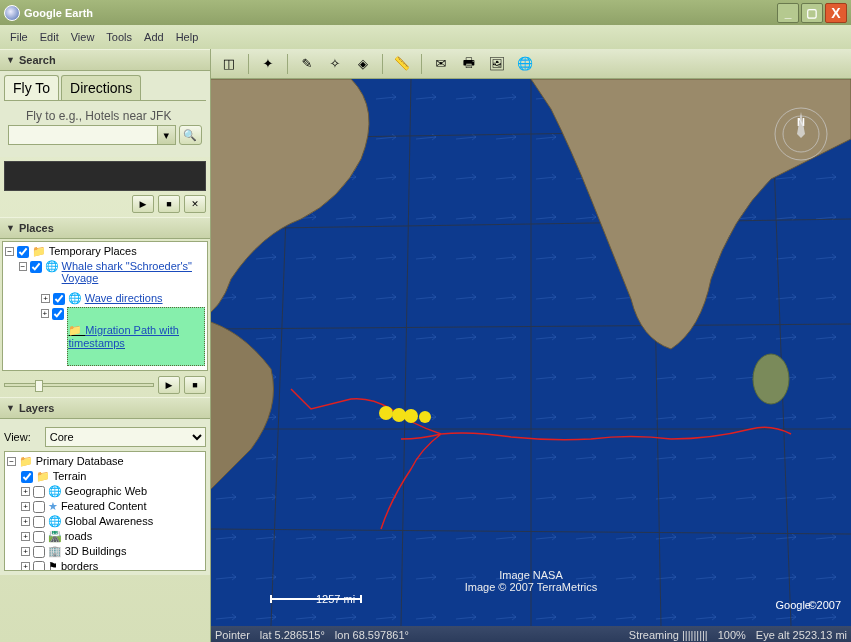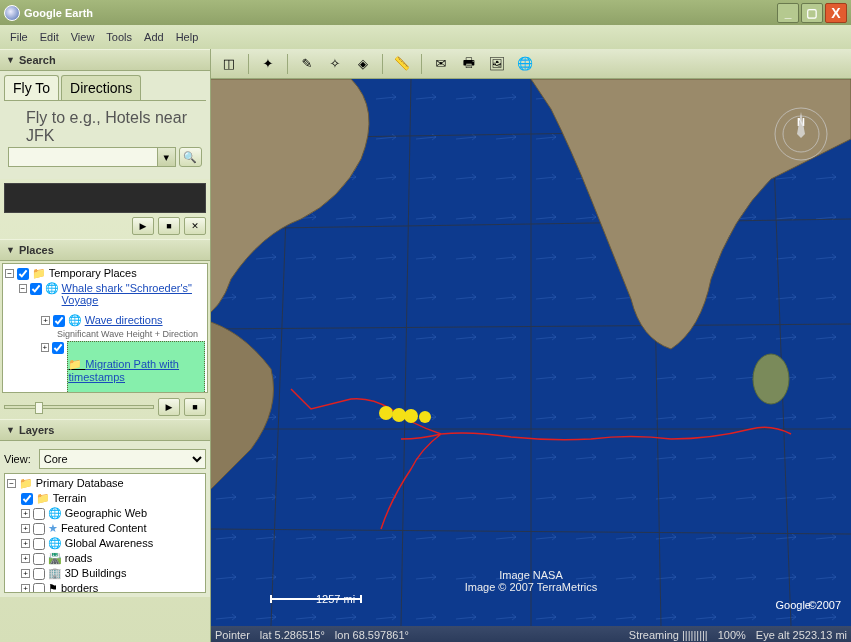--- a/index.html
+++ b/index.html
@@ -19,21 +19,21 @@
 .sidebar { width: 211px; background: linear-gradient(#e6edd0, #d6dfb8); display: flex; flex-direction: column; border-right: 1px solid #9aa97a; }
 
 .panel-header { height: 22px; background: linear-gradient(#dde5c5, #c8d2a8); border-top: 1px solid #eef3dd; border-bottom: 1px solid #9aa97a; display: flex; align-items: center; padding: 0 6px; font-weight: bold; color: #333; }
 .panel-header .tri { margin-right: 4px; font-size: 9px; }
 
 .search-body { padding: 4px; background: #e3ead0; }
 .tabs { display: flex; border-bottom: 1px solid #9aa97a; }
 .tab { padding: 4px 8px; border: 1px solid #9aa97a; border-bottom: none; background: #d6dfb8; margin-right: 2px; border-radius: 3px 3px 0 0; font-size: 14px; }
 .tab.active { background: #eef3dd; }
 .flyto { padding: 8px 4px; }
-.flyto-label { color: #555; font-size: 16px; padding-left: 18px; }
+.flyto-label { color: #555; font-size: 12px; padding-left: 18px; }
 .flyto-row { display: flex; margin-top: 2px; }
 .flyto-row input { flex: 1; border: 1px solid #9aa97a; background: #f5f8ea; height: 20px; padding: 0 3px; }
 .flyto-row .dd { width: 18px; height: 20px; border: 1px solid #9aa97a; border-left: none; background: linear-gradient(#e3ead0,#c8d2a8); display:flex; align-items:center; justify-content:center; }
 .flyto-row .go { width: 24px; height: 20px; margin-left: 3px; border: 1px solid #9aa97a; background: linear-gradient(#f5f8ea,#d6dfb8); border-radius: 3px; display:flex; align-items:center; justify-content:center; }
 .dark-strip { height: 30px; background: #2a2a2a; border: 1px solid #444; margin: 4px 4px 0; }
 .media-row { display: flex; justify-content: flex-end; padding: 4px; gap: 4px; }
 .mbtn { width: 22px; height: 18px; border: 1px solid #9aa97a; background: linear-gradient(#f5f8ea,#d6dfb8); border-radius: 2px; display:flex; align-items:center; justify-content:center; font-size:9px; }
 
 .places-body { background: #fff; border: 1px solid #9aa97a; margin: 2px; height: 130px; overflow: auto; font-size: 10px; padding: 2px; }
 .tree-line { display: flex; align-items: flex-start; gap: 3px; padding: 1px 0; }
@@ -44,21 +44,21 @@
 .indent1 { padding-left: 14px; }
 .indent2 { padding-left: 36px; }
 .indent3 { padding-left: 52px; }
 .folder-sel { background: #86efac; border: 1px dotted #5a6a3a; padding: 16px 1px; text-decoration: underline; }
 
 .slider-row { display: flex; align-items: center; padding: 3px 4px; gap: 4px; }
 .slider { flex: 1; height: 4px; background: #d6dfb8; border: 1px solid #9aa97a; position: relative; }
 .slider .thumb { position: absolute; left: 20%; top: -4px; width: 8px; height: 12px; background: #f5f8ea; border: 1px solid #9aa97a; }
 
 .layers-body { padding: 4px; background: #e3ead0; }
-.view-row { display: flex; align-items: center; gap: 8px; padding: 4px 0; }
+.view-row { display: flex; align-items: center; gap: 14px; padding: 4px 0; }
 .view-row select { flex: 1; height: 20px; border: 1px solid #9aa97a; background: #f5f8ea; }
 .layers-tree { background: #fff; border: 1px solid #9aa97a; height: 120px; overflow: hidden; font-size: 10px; padding: 2px; }
 
 .mapview { flex: 1; display: flex; flex-direction: column; background: #3a3a3a; }
 .toolbar { height: 30px; background: linear-gradient(#e3ead0, #c8d2a8); border-bottom: 1px solid #9aa97a; display: flex; align-items: center; padding: 0 6px; gap: 4px; }
 .tbtn { width: 24px; height: 22px; border: 1px solid transparent; border-radius: 2px; display:flex; align-items:center; justify-content:center; font-size: 13px; }
 .tsep { width: 1px; height: 20px; background: #9aa97a; margin: 0 3px; }
 
 .earth { flex: 1; position: relative; background: radial-gradient(ellipse at 50% 40%, #1a4a9e 0%, #0d2a5e 60%, #061632 100%); overflow: hidden; }
 .earth svg { width: 100%; height: 100%; }
@@ -130,23 +130,20 @@
         <div class="exp">−</div>
         <input type="checkbox" checked="" style="">
         <span>🌐</span>
         <span class="link">Whale shark "Schroeder's" Voyage</span>
       </div>
       <div class="tree-line indent2" style="margin-top:6px">
         <div class="exp">+</div>
         <input type="checkbox" checked="" style="">
         <span>🌐</span>
         <span class="link">Wave directions</span>
-      </div>
-      <div class="tree-line indent3">
-        <span class="sub">Significant Wave Height + Direction</span>
       </div>
       <div class="tree-line indent2">
         <div class="exp">+</div>
         <input type="checkbox" checked="" style="">
         <span class="folder-sel">📁 <span class="link">Migration Path with timestamps</span></span>
       </div>
     </div>
     <div class="slider-row">
       <div class="slider">
           <div class="thumb"></div>

